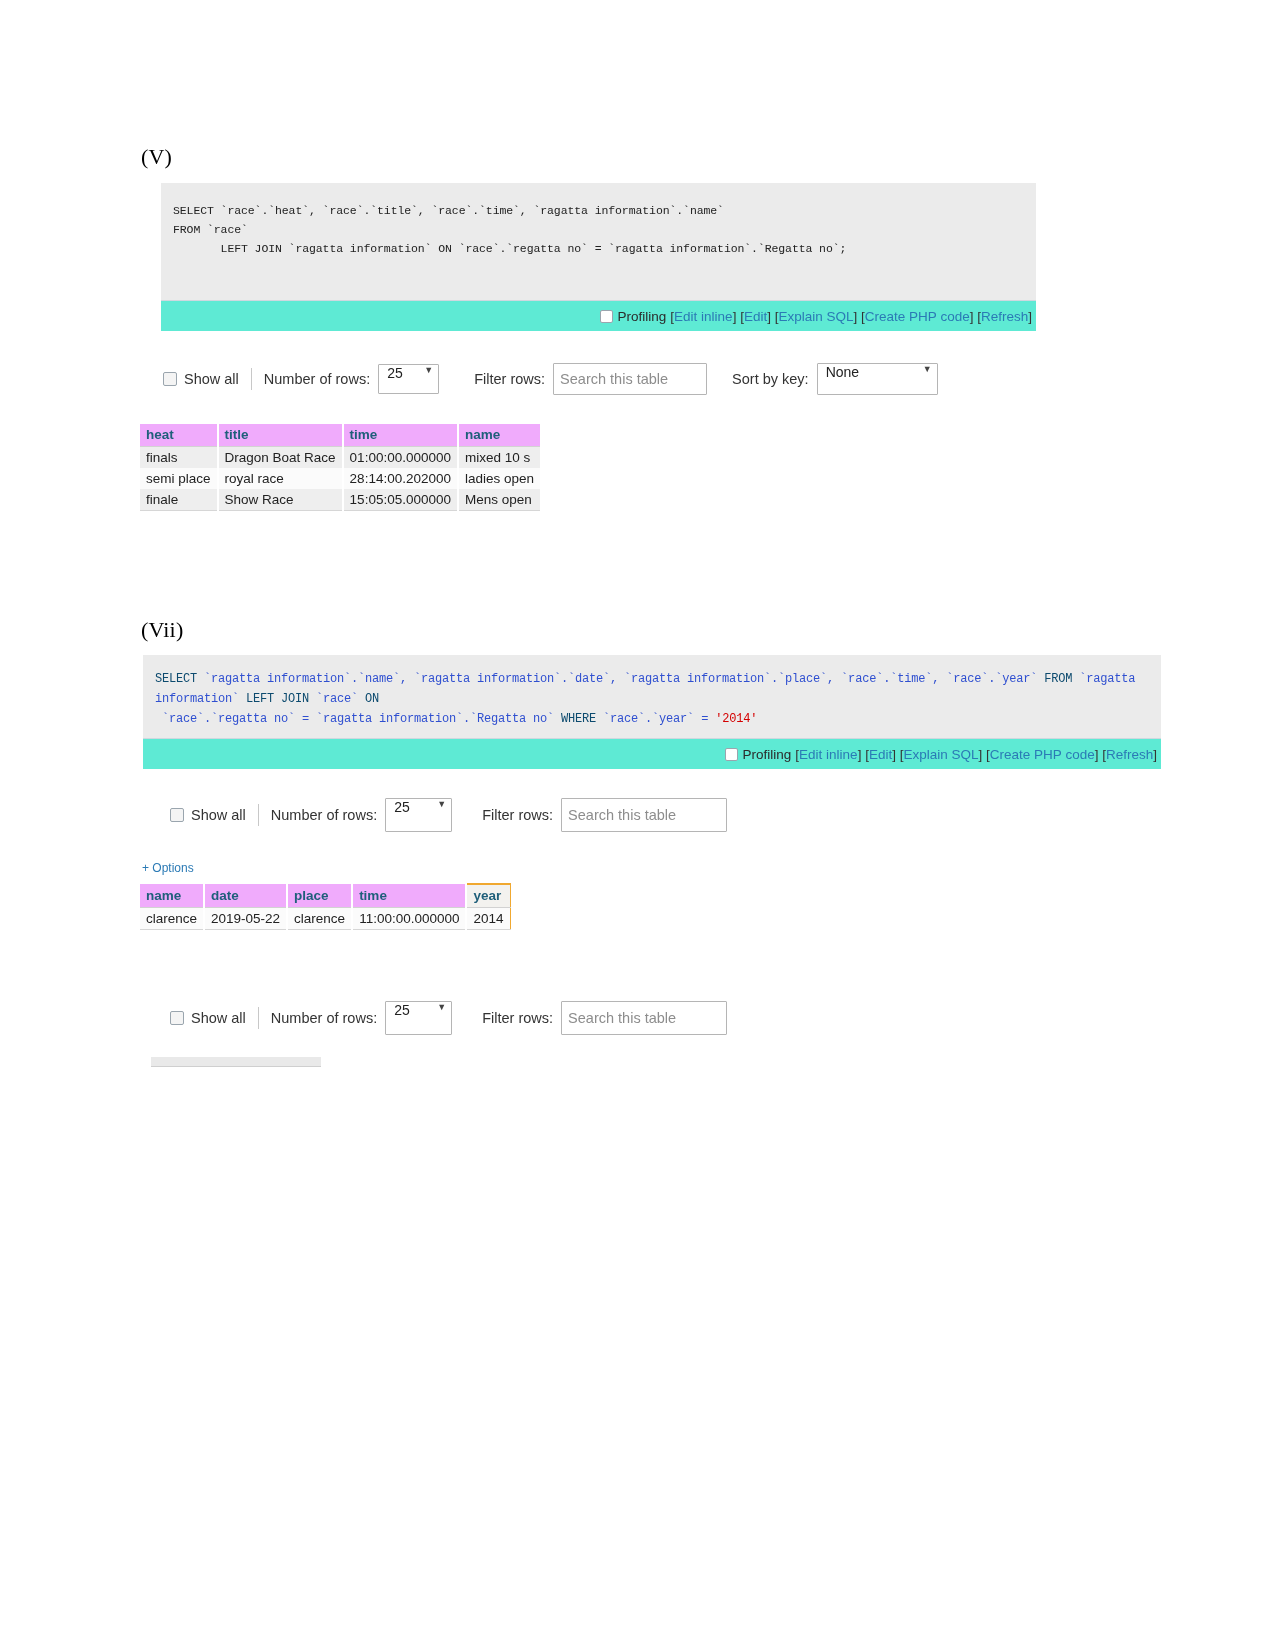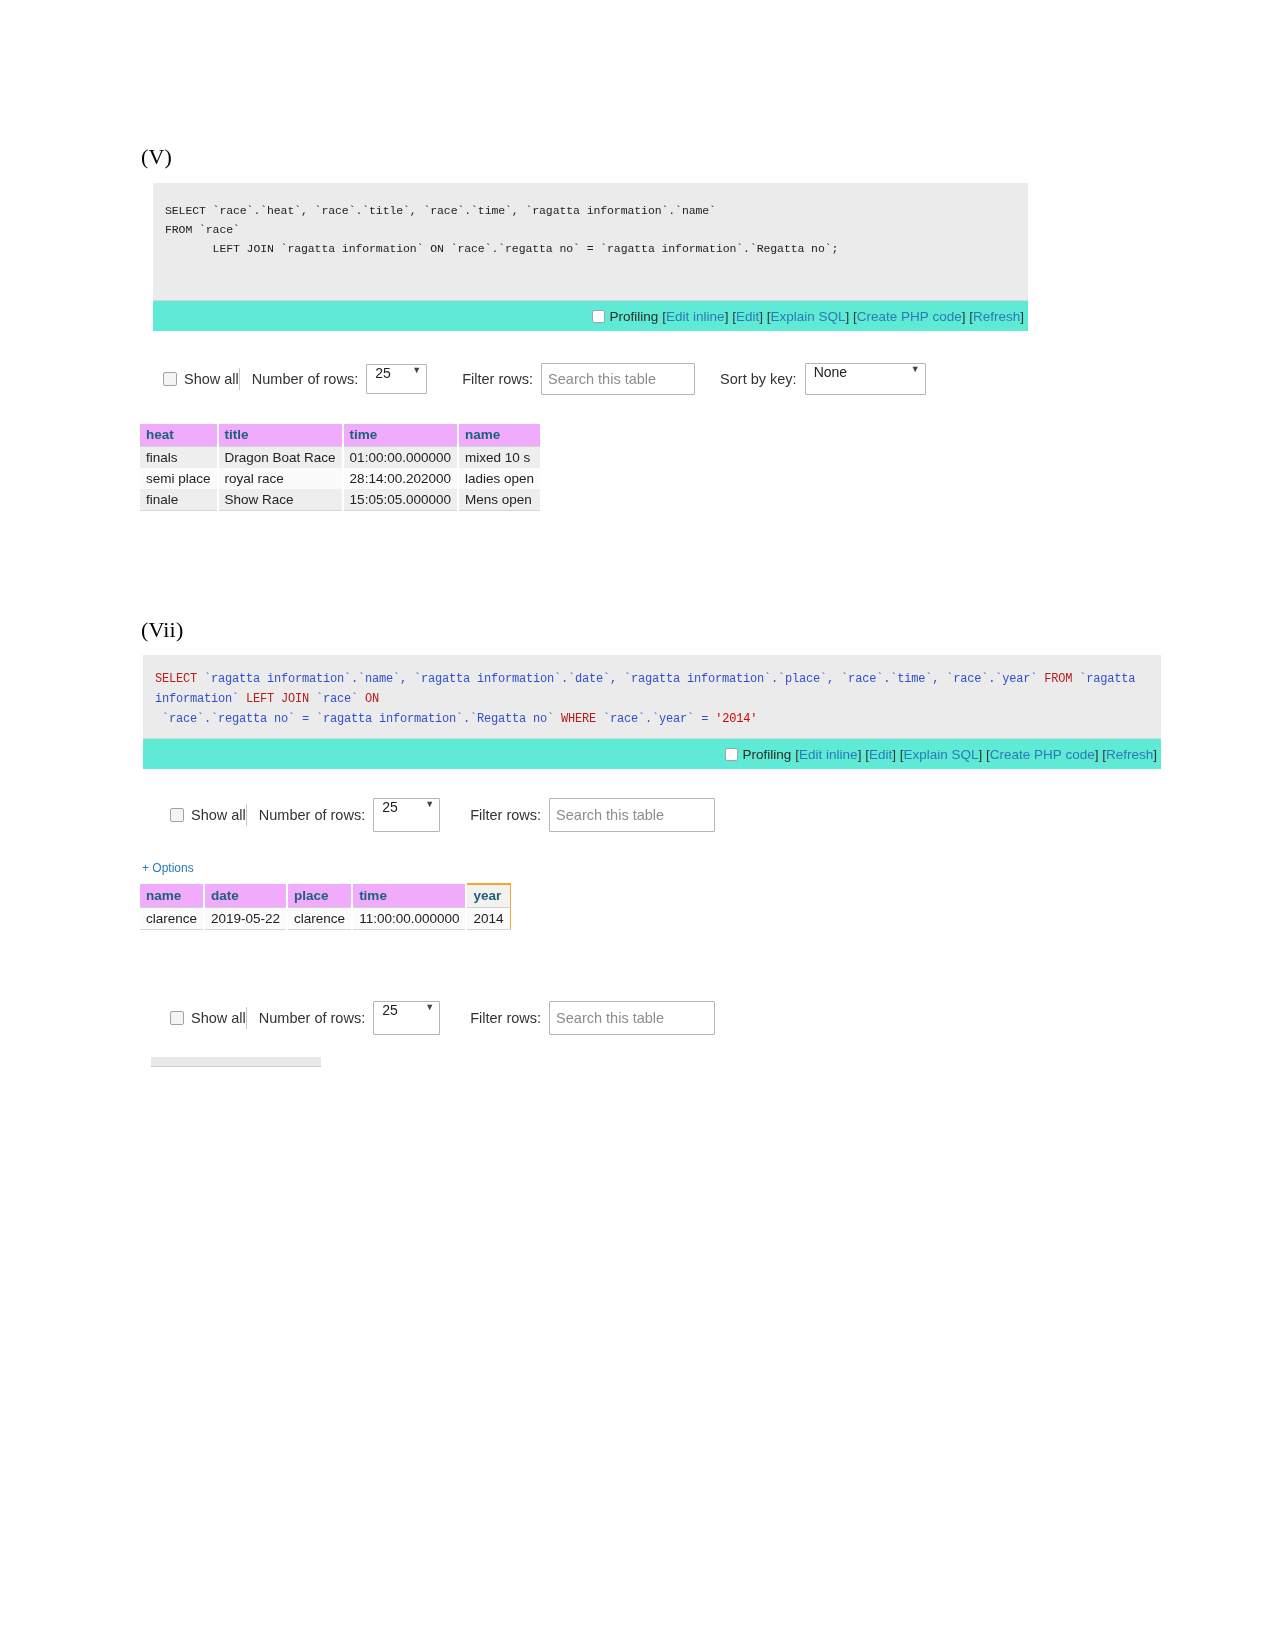--- a/index.html
+++ b/index.html
@@ -34,21 +34,21 @@
   }
   .sqlcode-hl{
     font-family:"Liberation Mono","DejaVu Sans Mono",monospace;
     font-size:12px;
     line-height:20px;
     white-space:pre-wrap;
     color:#2a2a8a;
     padding:14px 12px 0 12px;
     letter-spacing:-0.2px;
   }
-  .kw{color:#b91c1c;}
+  .kw{color:#0c4a6e;}
   .id{color:#2f4fd0;}
   .str{color:#d40000;}
 
   .sqlbar{
     position:absolute;left:0;right:0;bottom:0;
     height:30px;
     background:#5eead4;
     border-top:1px solid #cfd8df;
     display:flex;align-items:center;justify-content:flex-end;
     padding-right:4px;
@@ -66,21 +66,21 @@
   .sqlbar .lbl{margin-right:4px;color:#2b2b2b;}
   .sqlbar .brk{color:#333;}
   .sqlbar a{color:#2b7ab5;text-decoration:none;}
 
   
   .ctrlrow{position:absolute;display:flex;align-items:center;font-size:14.5px;color:#333;white-space:nowrap;}
   .ctrlrow .chk{
     width:12px;height:12px;border:1px solid #9aa5ae;background:#f4f4f4;
     border-radius:2px;margin-right:7px;display:inline-block;
   }
-  .ctrlrow .showall{}
+  .ctrlrow .showall{margin-right:12px;}
   .ctrlrow .vsep{width:1px;height:22px;background:#c8c8c8;margin-right:12px;}
   .ctrlrow .lab{margin-right:8px;}
   .selbox{
     border:1px solid #b5b5b5;background:#fff;
     height:28px;min-width:46px;
     display:flex;justify-content:space-between;
     padding:0 5px 0 8px;font-size:14px;color:#222;
     border-radius:1px;
   }
   .selbox .caret{font-size:9px;color:#444;margin-left:6px;}
@@ -123,21 +123,21 @@
   .optlink{position:absolute;color:#2b7ab5;font-size:12px;}
   .bottombar{position:absolute;background:#e9e9e9;border-bottom:1px solid #cfcfcf;}
 </style>
 </head>
 <body>
 
 <div class="page">
 
   <div class="sec-label" style="left:141px;top:144px;">(V)</div>
 
-  <div class="sqlpanel" id="panel-v" style="left:153px;top:183px;width:875px;height:148px;">
+  <div class="sqlpanel" id="panel-v" style="left:161px;top:183px;width:875px;height:148px;">
     <div class="sqlcode" id="sqlcode-v">SELECT `race`.`heat`, `race`.`title`, `race`.`time`, `ragatta information`.`name`
 FROM `race`
        LEFT JOIN `ragatta information` ON `race`.`regatta no` = `ragatta information`.`Regatta no`;</div>
 
     <div class="sqlbar">
       <span class="cb"></span>
       <span class="lbl">Profiling</span>
       <span id="links-v"><span class="brk">[</span><a href="#">Edit inline</a><span class="brk">]</span> <span class="brk">[</span><a href="#">Edit</a><span class="brk">]</span> <span class="brk">[</span><a href="#">Explain SQL</a><span class="brk">]</span> <span class="brk">[</span><a href="#">Create PHP code</a><span class="brk">]</span> <span class="brk">[</span><a href="#">Refresh</a><span class="brk">]</span></span>
     </div>
   </div>

